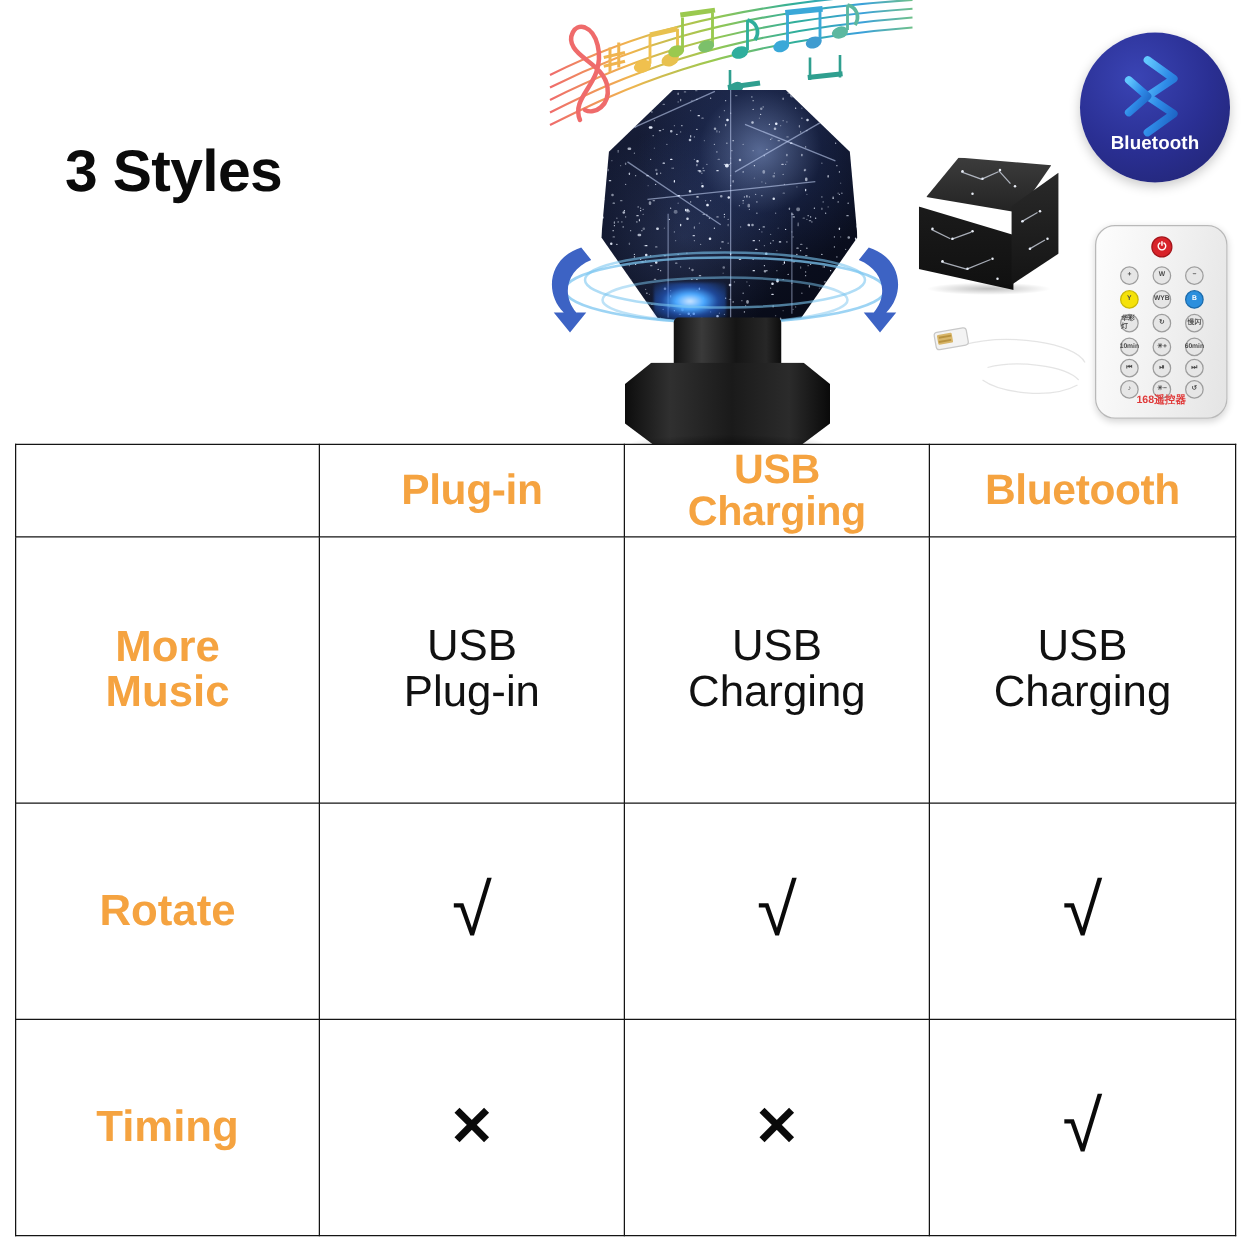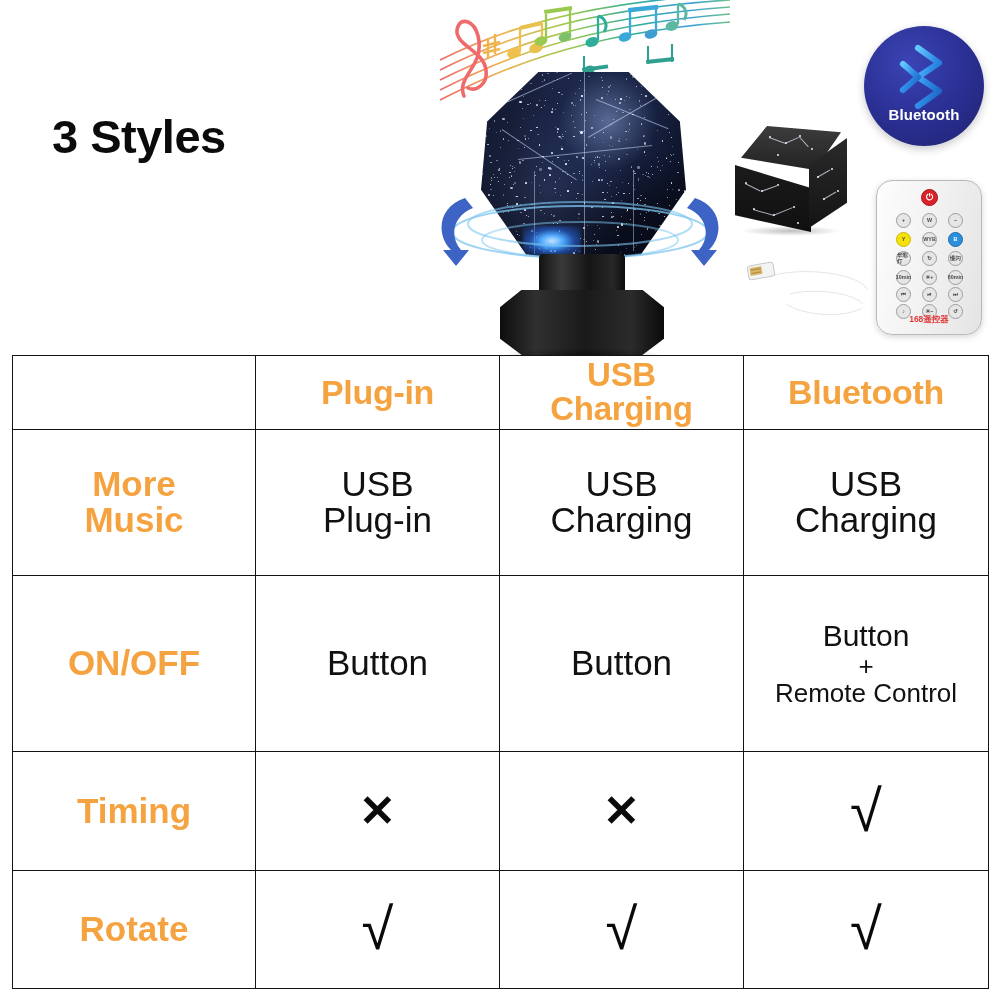--- a/index.html
+++ b/index.html
@@ -953,63 +953,47 @@
         <td class="val">
           <div>USB</div>
           <div>Charging</div>
         </td>
         <td class="val">
           <div>USB</div>
           <div>Charging</div>
         </td>
       </tr>
 
+
       <tr>
         <td class="rowlabel">
-          <div>ON/OFF</div>
-        </td>
-        <td class="val">
-          <div>Button</div>
-        </td>
-        <td class="val">
-          <div>Button</div>
-        </td>
-        <td class="val small">
-          <div>Button</div>
-          <div class="plus">+</div>
-          <div class="rc">Remote Control</div>
+          <div>Rotate</div>
+        </td>
+        <td>
+          <span class="mark tick">√</span>
+        </td>
+        <td>
+          <span class="mark tick">√</span>
+        </td>
+        <td>
+          <span class="mark tick">√</span>
         </td>
       </tr>
 
       <tr>
         <td class="rowlabel">
           <div>Timing</div>
         </td>
         <td>
           <span class="mark cross">✕</span>
         </td>
         <td>
           <span class="mark cross">✕</span>
         </td>
         <td>
           <span class="mark tick">√</span>
         </td>
       </tr>
 
-      <tr>
-        <td class="rowlabel">
-          <div>Rotate</div>
-        </td>
-        <td>
-          <span class="mark tick">√</span>
-        </td>
-        <td>
-          <span class="mark tick">√</span>
-        </td>
-        <td>
-          <span class="mark tick">√</span>
-        </td>
-      </tr>
-
     </tbody>
   </table>
 
 </div>
 
 </body></html>

